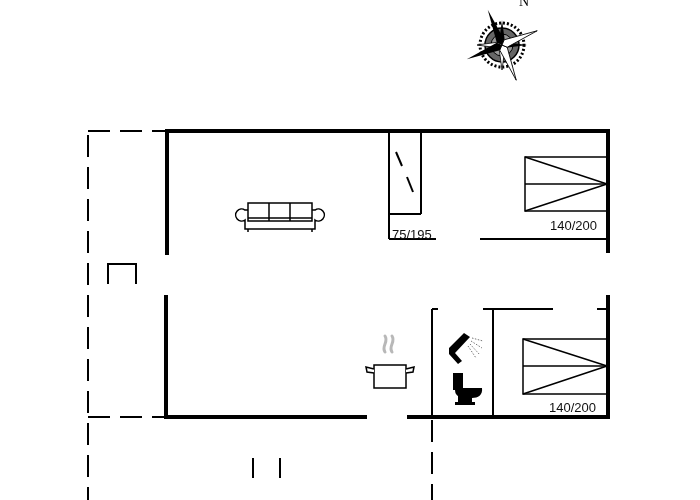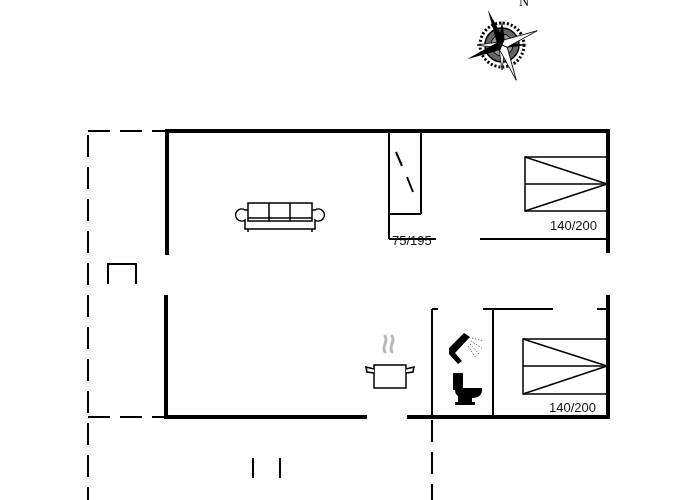--- a/index.html
+++ b/index.html
@@ -117,15 +117,15 @@
     <g transform="rotate(-22)">
       <polygon points="0,-38 4,-4 0,0 -4,-4" fill="#000"></polygon>
       <polygon points="0,38 4,4 0,0 -4,4" fill="#fff" stroke="#000" stroke-width="0.8"></polygon>
       <polygon points="-38,0 -4,4 0,0 -4,-4" fill="#000"></polygon>
       <polygon points="38,0 4,-4 0,0 4,4" fill="#fff" stroke="#000" stroke-width="0.8"></polygon>
     </g>
   </g>
 </svg>
 
 <div class="north" style="left:519px; top:-6px;">N</div>
-<div class="label" style="left:392px; top:234px;text-align:right;">75/195</div>
+<div class="label" style="left:392px; top:228px;text-align:right;">75/195</div>
 <div class="label" style="left:550px; top:219px;">140/200</div>
 <div class="label" style="left:549px; top:401px;">140/200</div>
 
 </body></html>

